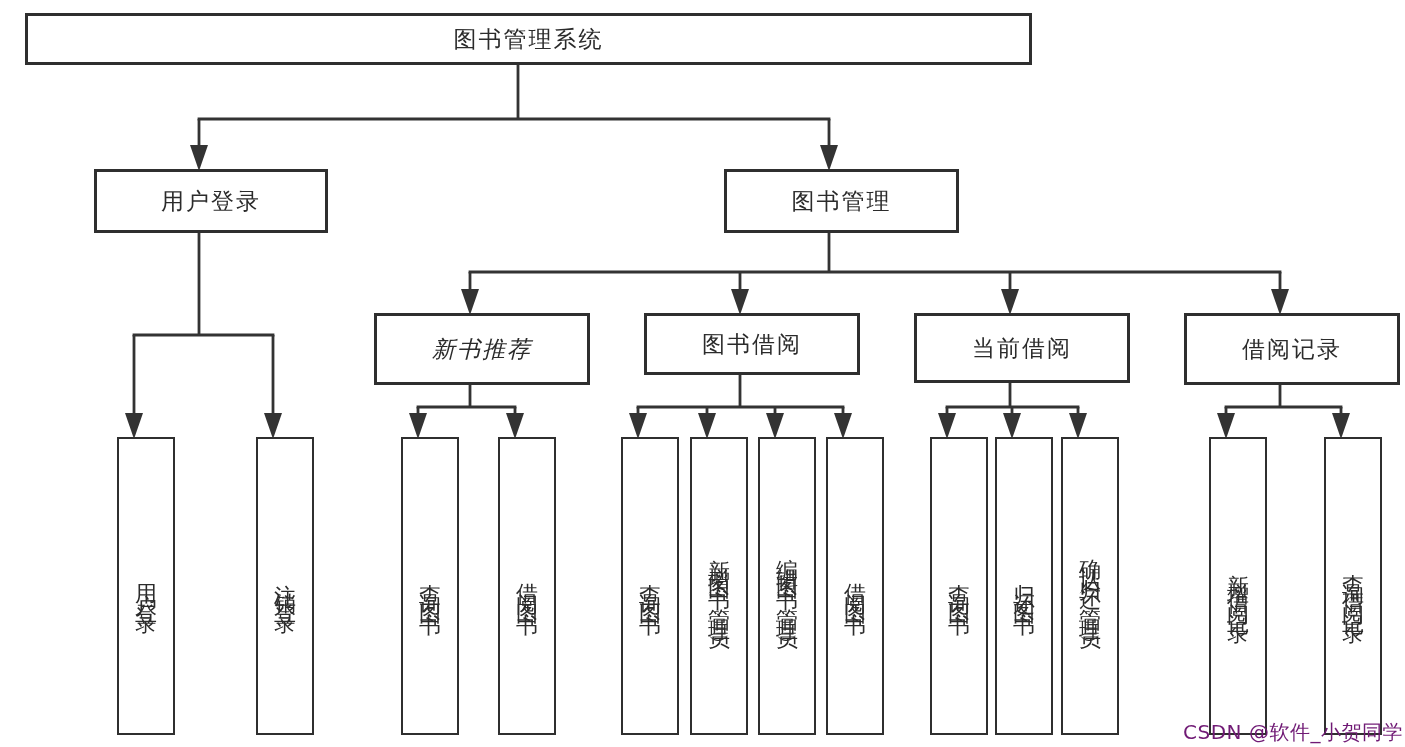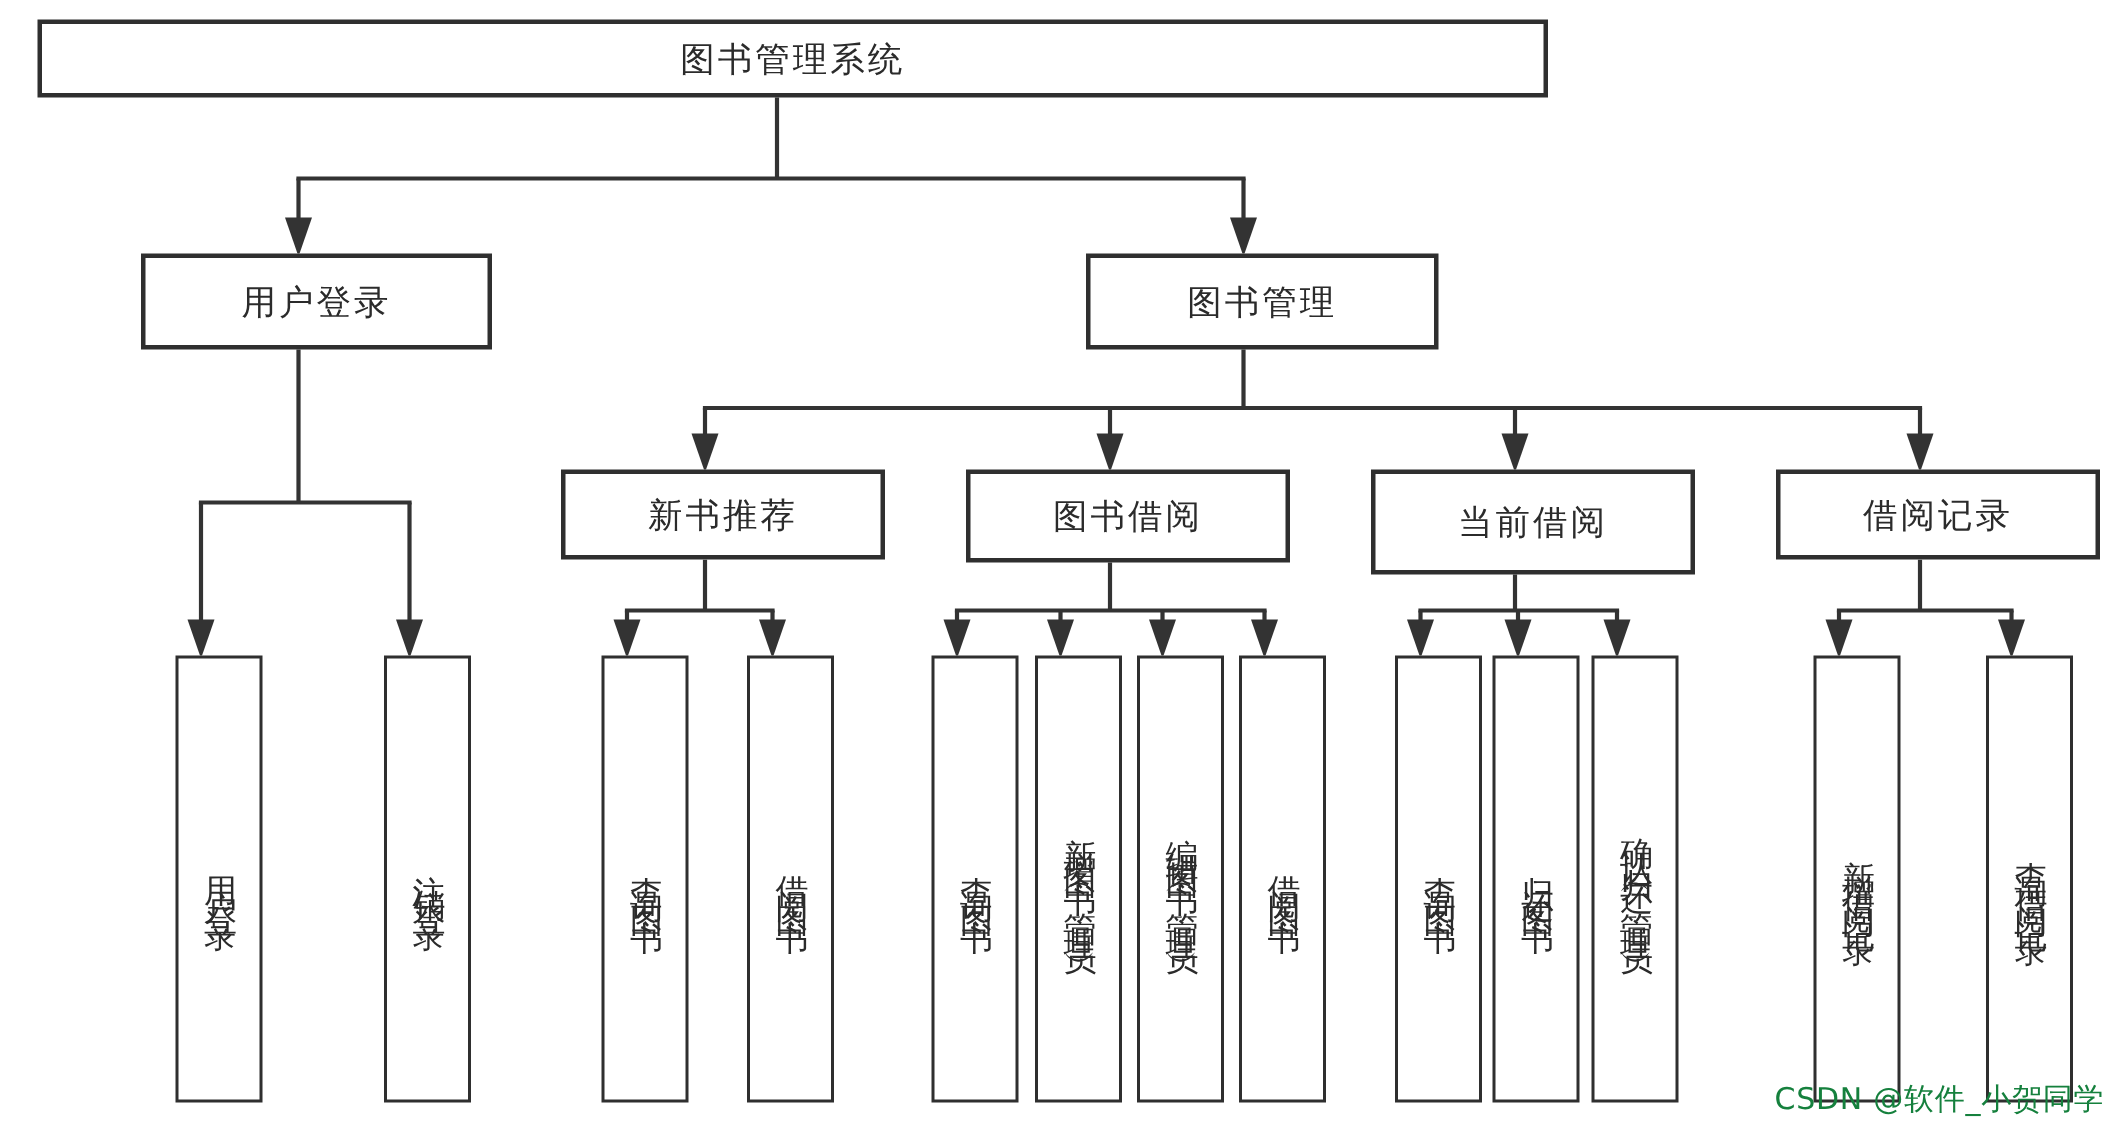--- a/index.html
+++ b/index.html
@@ -38,21 +38,21 @@
     letter-spacing: 10px;
     white-space: nowrap;
   }
   .node.h .label { white-space: nowrap; }
   #watermark {
     position: absolute;
     left: 1183px;
     top: 719px;
     font-size: 20px;
     letter-spacing: 0.5px;
-    color: #15803d;
+    color: #701a75;
     white-space: nowrap;
     z-index: 5;
   }
 </style>
 </head>
 <body>
 
 <div id="stage">
   <svg id="connector-svg" xmlns="http://www.w3.org/2000/svg">
       <line x1="518" y1="63" x2="518" y2="119" stroke="#333333" stroke-width="2.8"></line>
@@ -111,30 +111,30 @@
   <div id="nodes">
       <div class="node h" style="left: 13px; top: 13px; width: 1007px; height: 52px;">
         <span class="label">图书管理系统</span>
       </div>
       <div class="node h" style="left: 82px; top: 169px; width: 234px; height: 64px;">
         <span class="label">用户登录</span>
       </div>
       <div class="node h" style="left: 712px; top: 169px; width: 235px; height: 64px;">
         <span class="label">图书管理</span>
       </div>
-      <div class="node h" style="left: 362px; top: 313px; width: 216px; height: 60px;">
+      <div class="node h" style="left: 362px; top: 313px; width: 216px; height: 72px; font-style: italic;">
         <span class="label">新书推荐</span>
       </div>
       <div class="node h" style="left: 632px; top: 313px; width: 216px; height: 62px;">
         <span class="label">图书借阅</span>
       </div>
       <div class="node h" style="left: 902px; top: 313px; width: 216px; height: 70px;">
         <span class="label">当前借阅</span>
       </div>
-      <div class="node h" style="left: 1172px; top: 313px; width: 216px; height: 60px;">
+      <div class="node h" style="left: 1172px; top: 313px; width: 216px; height: 72px;">
         <span class="label">借阅记录</span>
       </div>
       <div class="node v" style="left: 105px; top: 437px; width: 58px; height: 298px;">
         <span class="label">用户登录</span>
       </div>
       <div class="node v" style="left: 244px; top: 437px; width: 58px; height: 298px;">
         <span class="label">注销登录</span>
       </div>
       <div class="node v" style="left: 389px; top: 437px; width: 58px; height: 298px;">
         <span class="label">查询图书</span>

